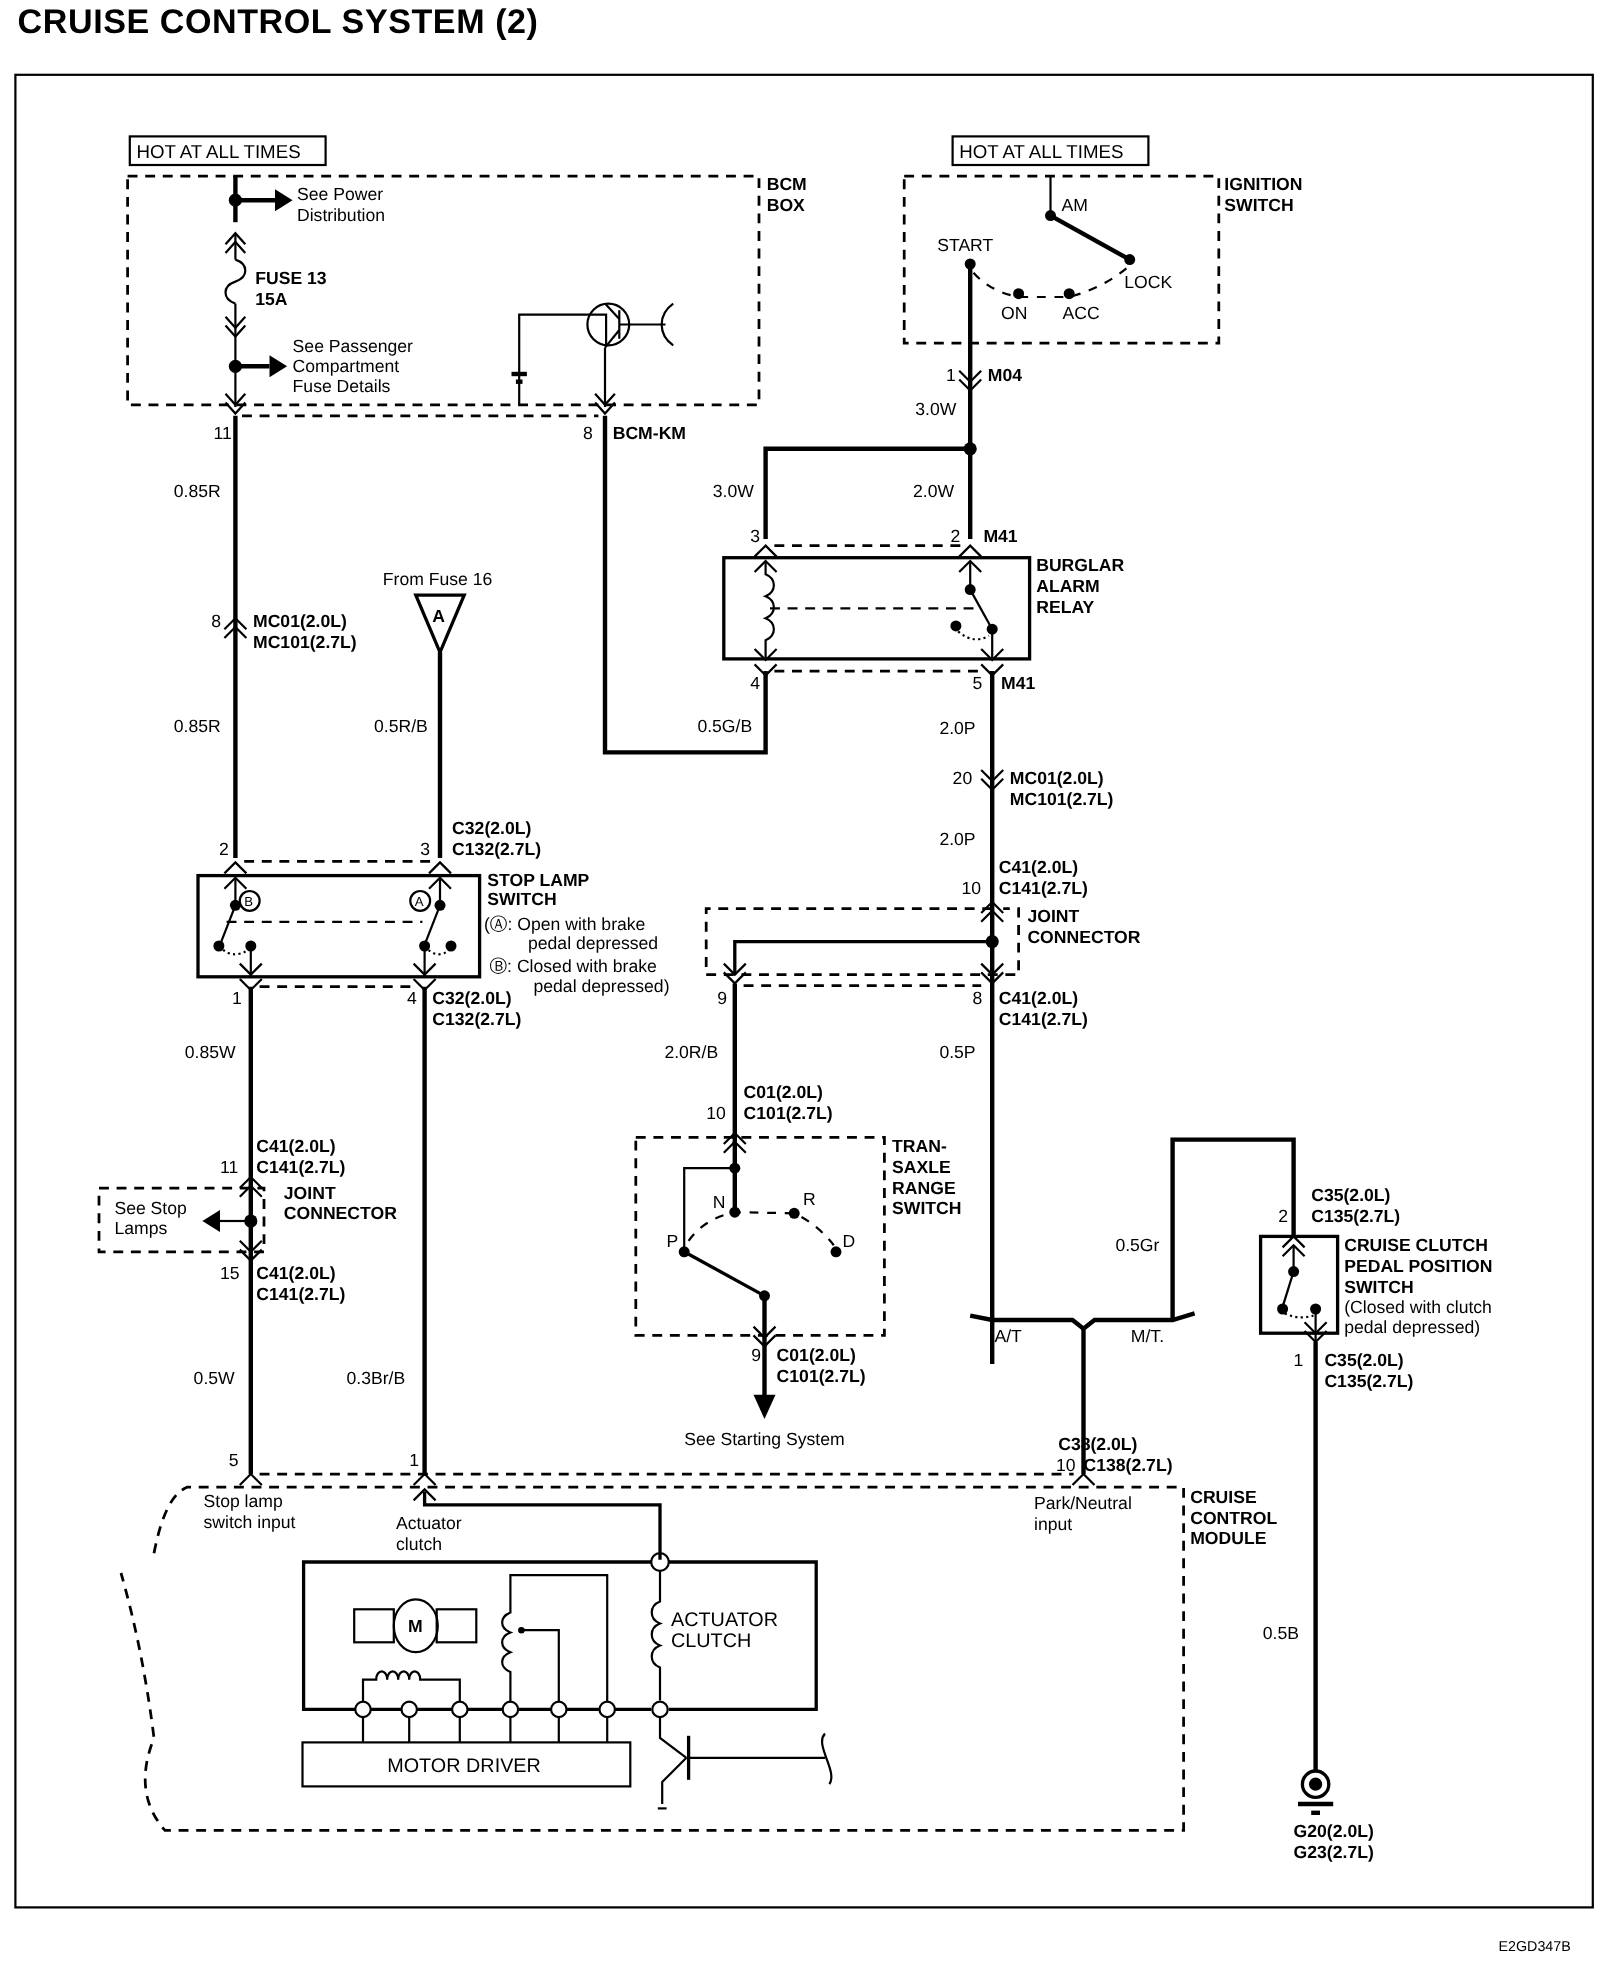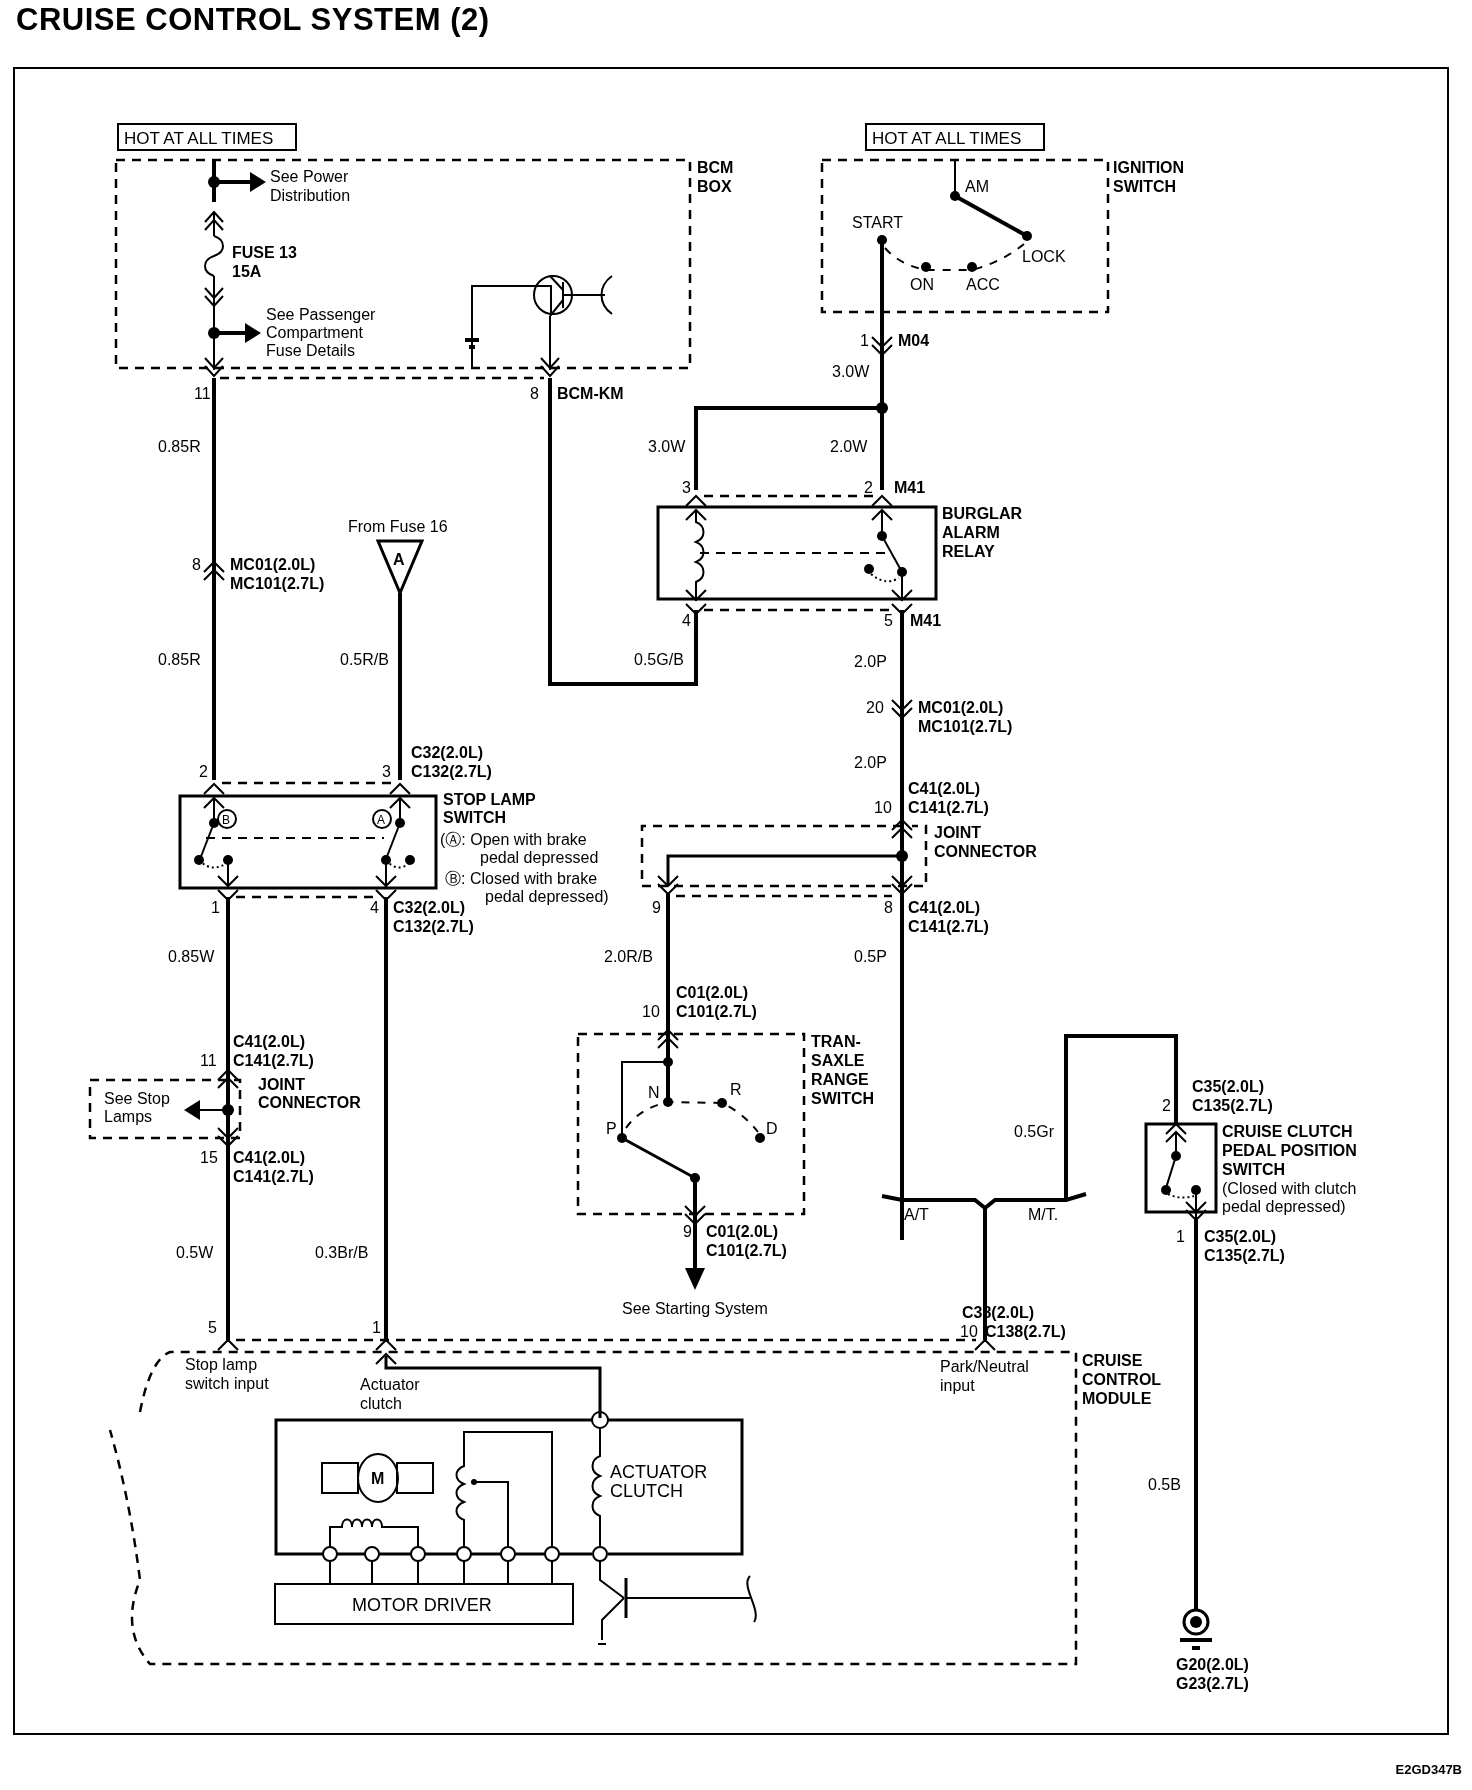--- a/index.html
+++ b/index.html
@@ -1,18 +1,18 @@
 <!DOCTYPE html>
 <html><head>
 <meta charset="utf-8">
 <style>
   html,body{margin:0;padding:0;background:#fff;}
   body{width:1472px;height:1790px;position:relative;overflow:hidden;font-family:"Liberation Sans",sans-serif;color:#000;}
   #page-title{position:absolute;left:16px;top:2px;font-size:31px;font-weight:bold;letter-spacing:0.5px;margin:0;text-align:right;}
-  #doc-code{position:absolute;right:10px;top:1762px;font-size:13px;font-weight:bold;}
+  #doc-code{position:absolute;right:44px;top:1762px;font-size:13px;font-weight:normal;}
   svg{position:absolute;left:0;top:0;}
   svg text{font-family:"Liberation Sans",sans-serif;fill:#000;}
   .t{font-size:16px;}
   .tb{font-size:16px;font-weight:bold;}
   .w{stroke:#000;stroke-width:4;fill:none;}
   .wt{stroke:#000;stroke-width:2;fill:none;}
   .d{stroke:#000;stroke-width:2.5;fill:none;stroke-dasharray:9 7;}
   .box{stroke:#000;stroke-width:3;fill:none;}
   .dot{fill:#000;}
 </style>

